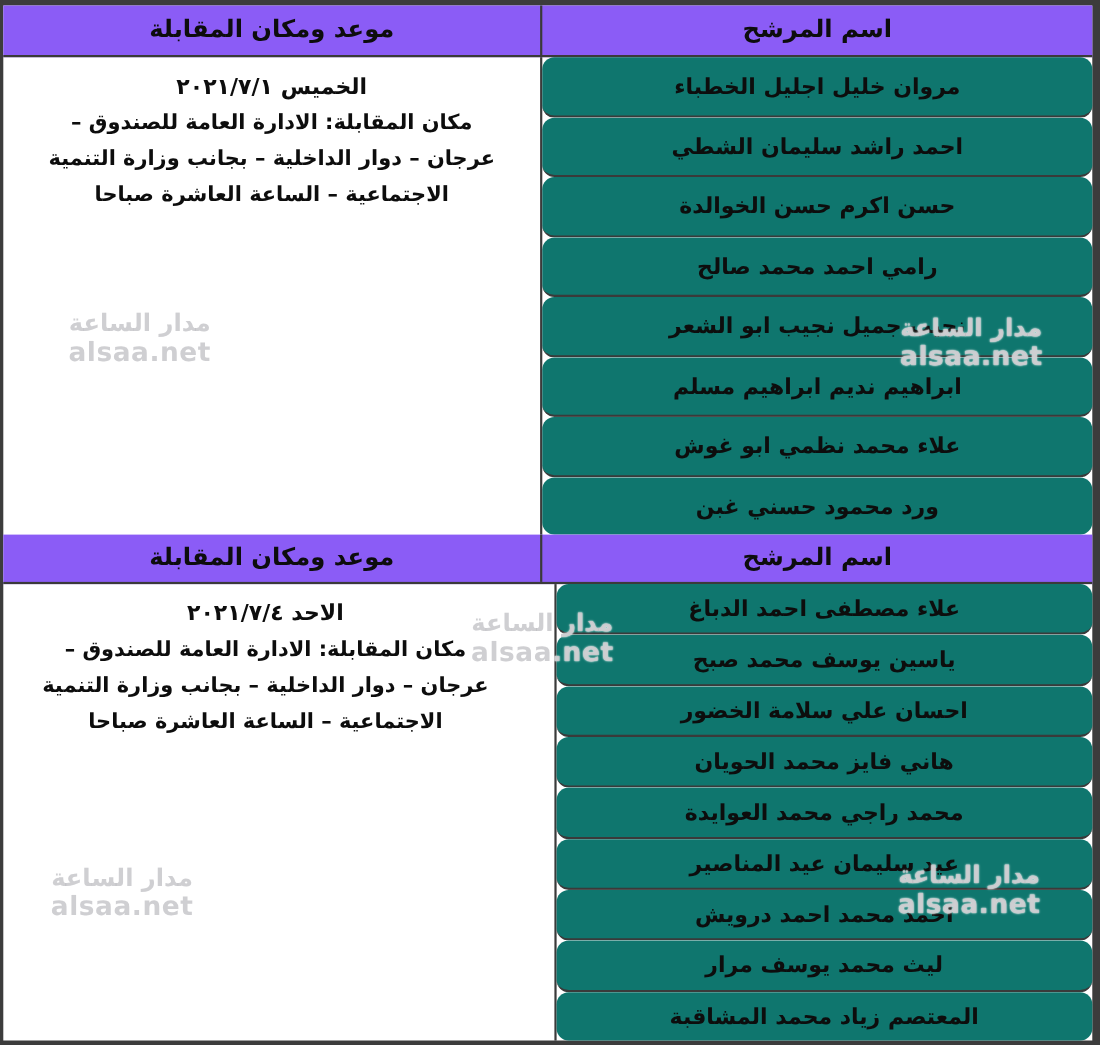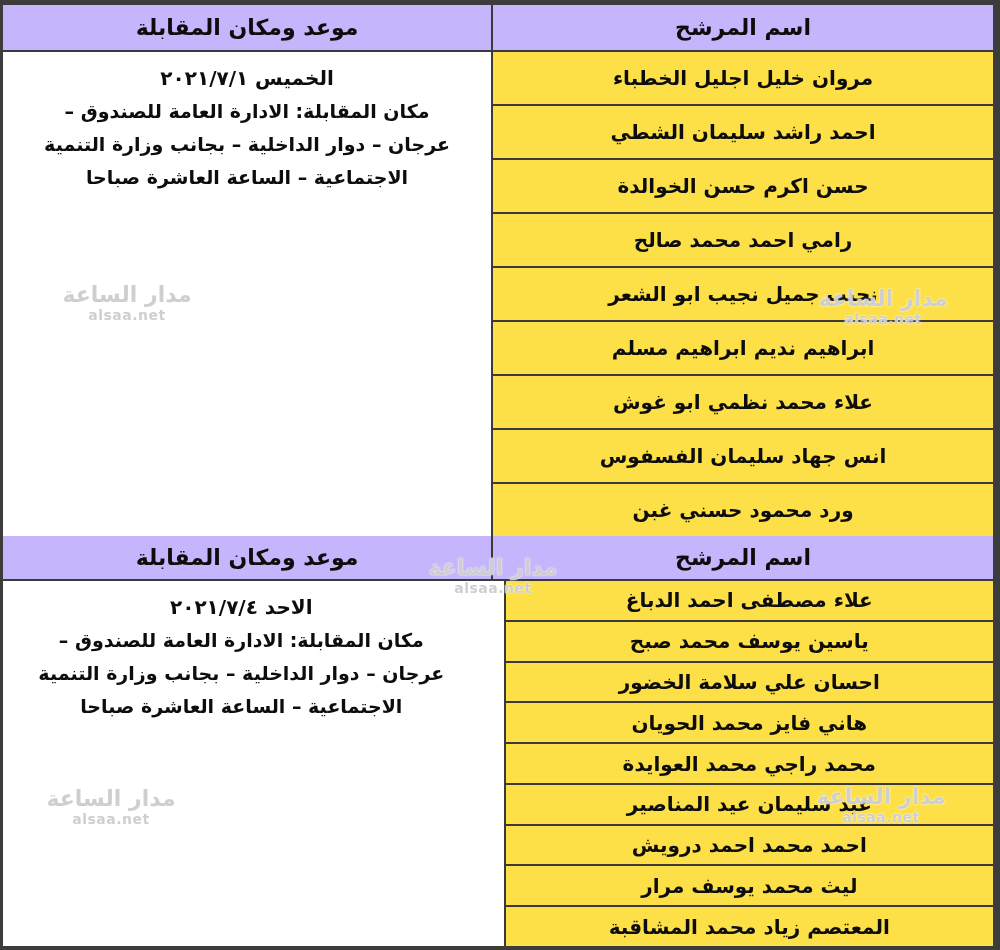--- a/index.html
+++ b/index.html
@@ -25,40 +25,40 @@
     border-bottom:4px solid #3c3c3c;
     display:flex;
     flex-direction:column;
     background:#ffffff;
   }
   .hdr-row {
     display:flex;
     flex-direction:row;
     direction:ltr;
     border-bottom:2px solid #3a3a3a;
-    background:#c4b5fd;
+    background:#8b5cf6;
   }
   .hdr-row.first { height:47px; }
   .hdr-row.second { height:45px; }
   .hdr-cell {
     display:flex;
     align-items:center;
     justify-content:center;
     font-size:22px;
     direction:rtl;
   }
   .hdr-cell.schedule { width:49.3%; }
   .hdr-cell.names-h { width:50.7%; border-left:2px solid #3a3a3a; }
   .body-row {
     display:flex;
     flex-direction:row;
     direction:ltr;
     flex:1;
   }
-  .body-row.first { height:484px; flex:none; border-bottom:0; }
+  .body-row.first { height:434px; flex:none; border-bottom:0; }
   .body-row.second { flex:1;gap:24px; }
   .detail-cell {
     width:49.3%;
     direction:rtl;
     text-align:center;
     padding:10px 14px 0 14px;
     font-size:19px;
     line-height:33px;
   }
   .detail-date { font-size:20px; }
@@ -69,35 +69,36 @@
     flex-direction:column;
     direction:rtl;
   }
   .name-row {
     flex:1;
     display:flex;
     align-items:center;
     justify-content:center;
     font-size:20px;
     border-bottom:2px solid #3a3a3a;
-    background:#fde047;
+    background:#0f766e;
+    border-radius:11px;
   }
   .names-col .name-row:last-child { border-bottom:none; }
   
   .wm {
     position:absolute;
     text-align:center;
     color:rgba(175,175,180,0.60);
     text-shadow:0 0 2px rgba(255,255,255,0.9), 0 0 1px rgba(255,255,255,0.9);
     pointer-events:none;
     line-height:1.15;
     z-index:5;
   }
   .wm .wm-ar { display:block; font-size:22px; }
-  .wm .wm-en { display:block; font-size:14px; letter-spacing:0.5px; }
+  .wm .wm-en { display:block; font-size:24px; letter-spacing:0.5px; }
   .wm1 { left:62px;  top:282px; width:130px; }
   .wm2 { left:818px; top:286px; width:130px; }
   .wm3 { left:418px; top:555px; width:150px; }
   .wm4 { left:46px;  top:786px; width:130px; }
   .wm5 { left:816px; top:784px; width:130px; }
 </style>
 </head>
 <body>
 
 <div class="page">
@@ -117,21 +118,20 @@
       </div>
       <div class="names-col">
 
       <div class="name-row">مروان خليل اجليل الخطباء</div>
           <div class="name-row">احمد راشد سليمان الشطي</div>
           <div class="name-row">حسن اكرم حسن الخوالدة</div>
           <div class="name-row">رامي احمد محمد صالح</div>
           <div class="name-row">نجيب جميل نجيب ابو الشعر</div>
           <div class="name-row">ابراهيم نديم ابراهيم مسلم</div>
           <div class="name-row">علاء محمد نظمي ابو غوش</div>
-          <div class="name-row">انس جهاد سليمان الفسفوس</div>
           <div class="name-row">ورد محمود حسني غبن</div>
         </div>
     </div>
 
     <div class="hdr-row second">
       <div class="hdr-cell schedule">موعد ومكان المقابلة</div>
       <div class="hdr-cell names-h">اسم المرشح</div>
     </div>
 
     <div class="body-row second">

